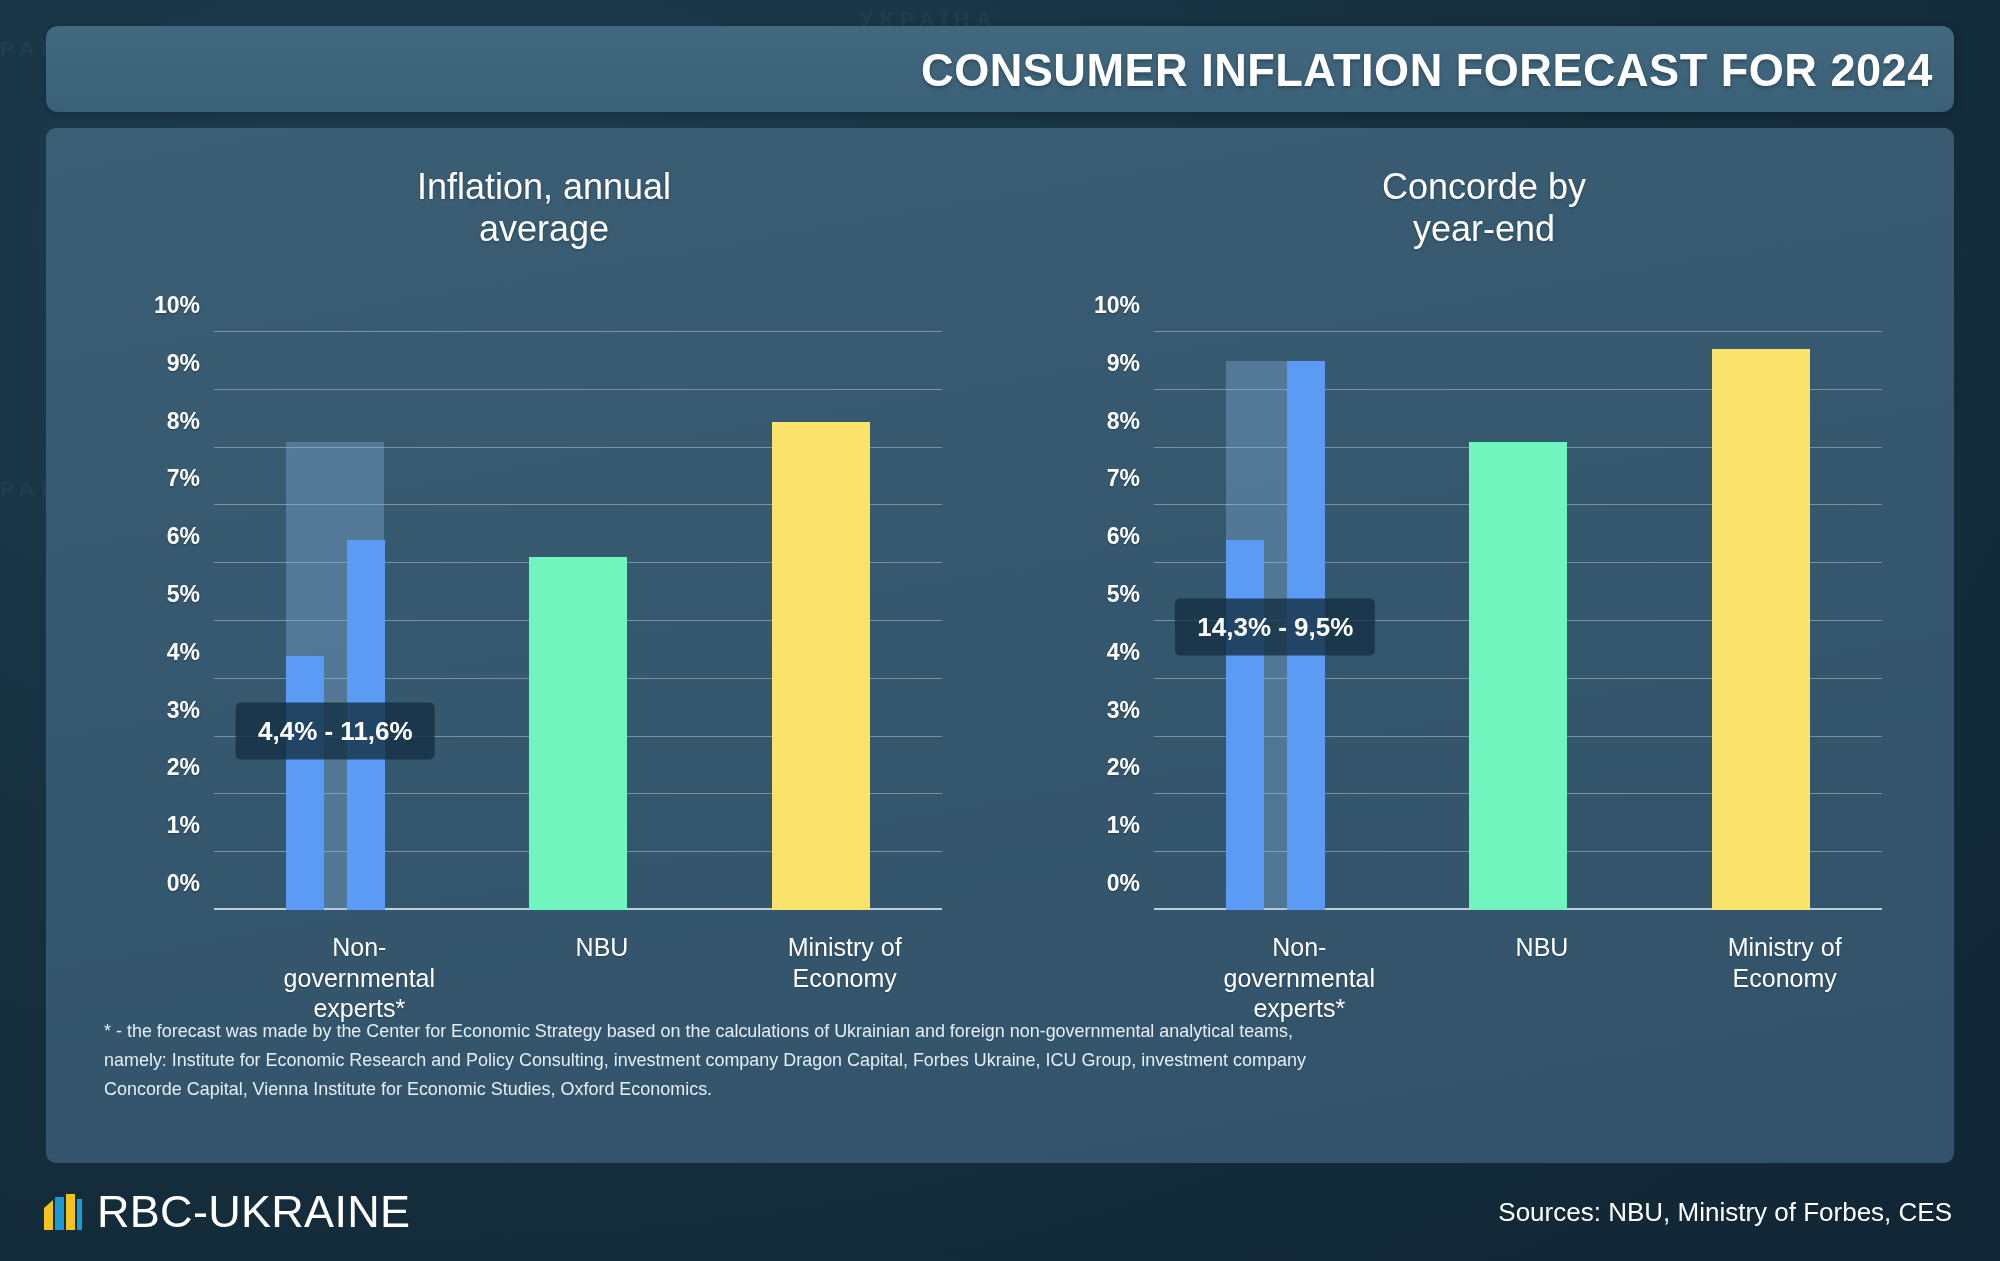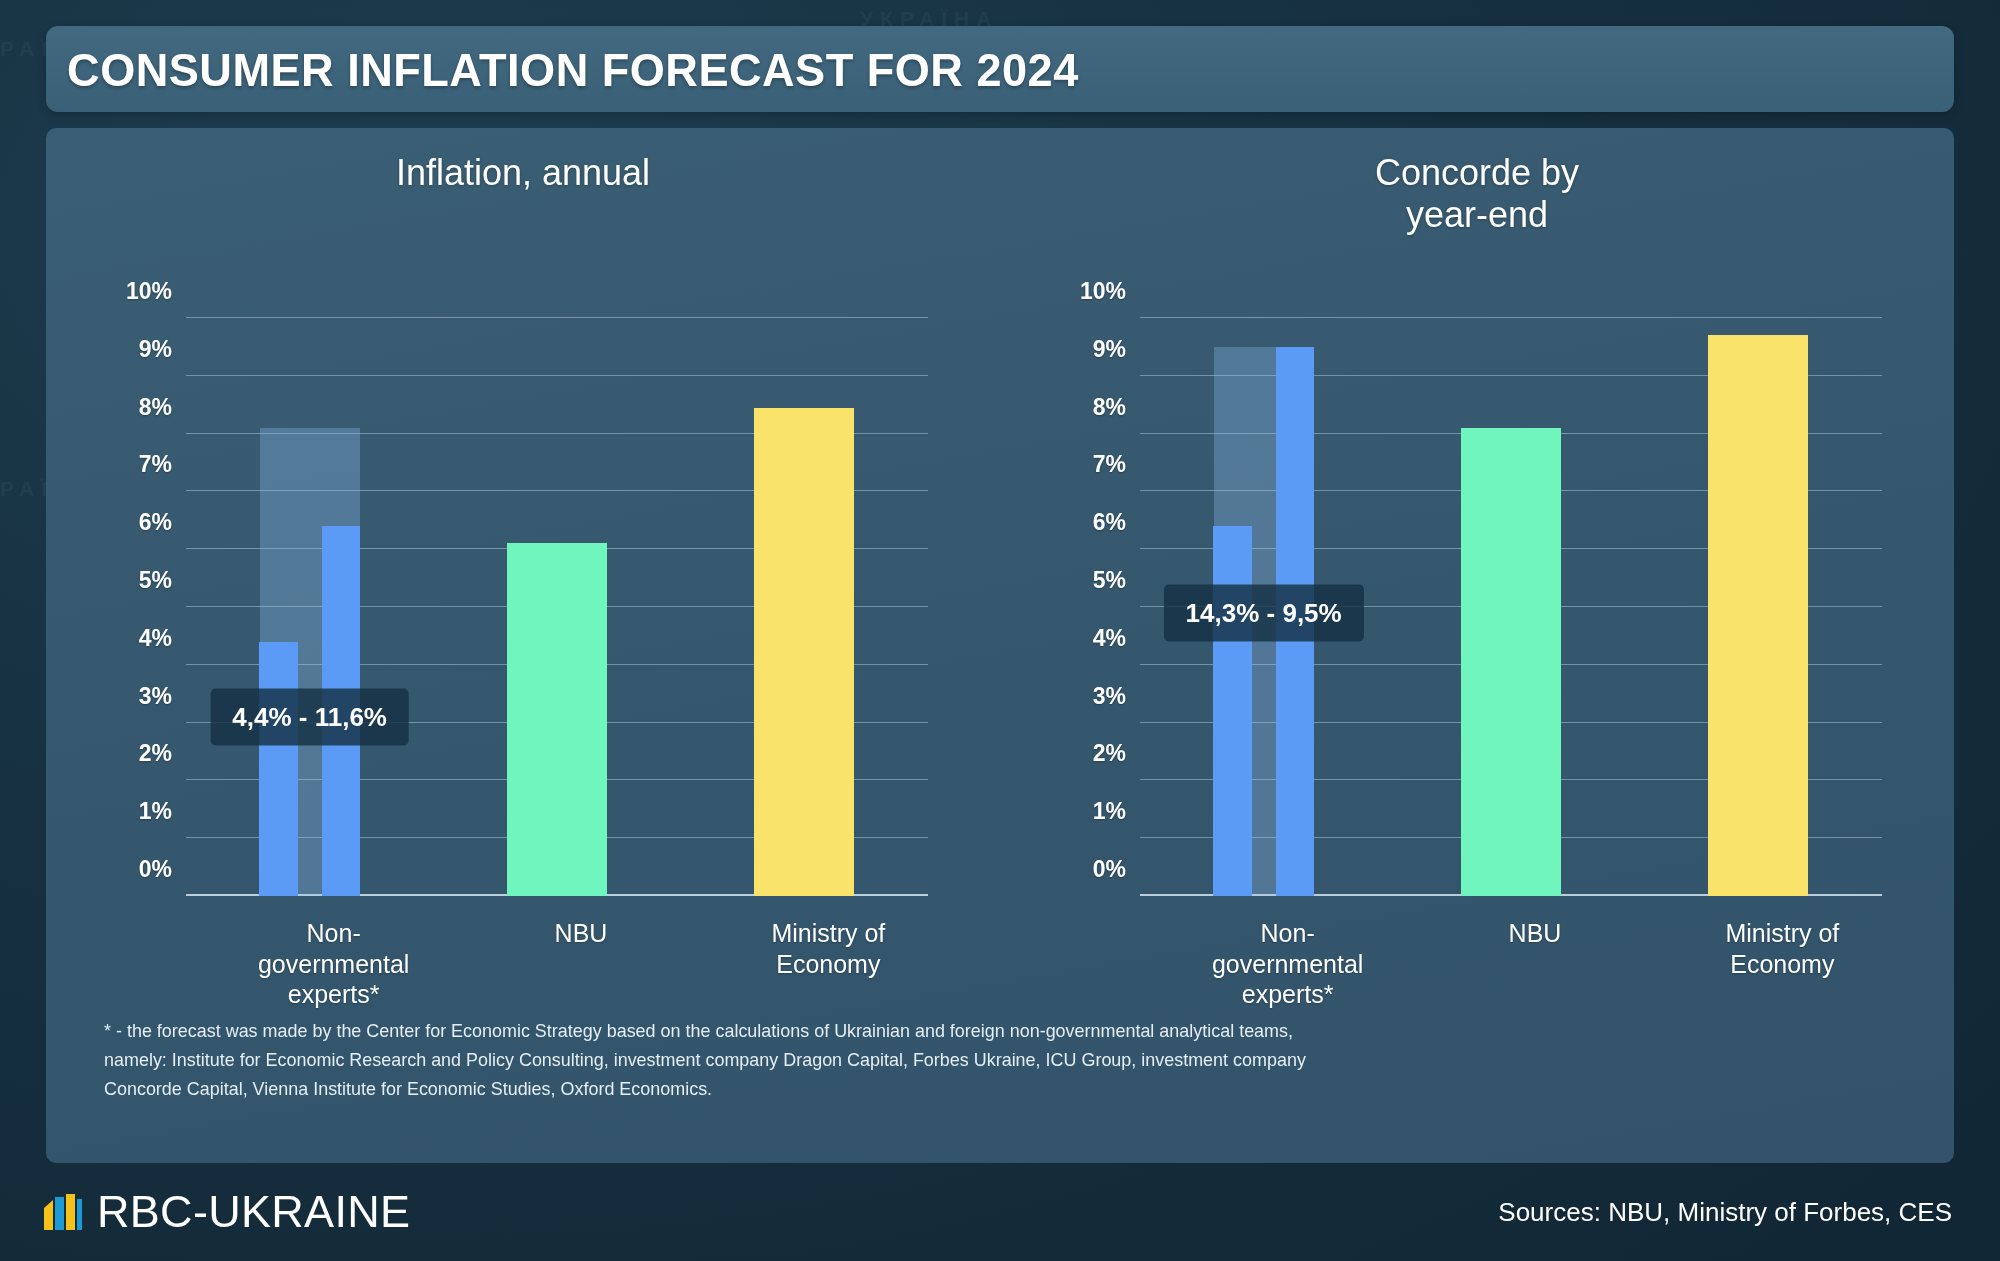--- a/index.html
+++ b/index.html
@@ -38,21 +38,21 @@
   .wm-sub { font-size: 21px; letter-spacing: 7px; margin-top: 8px; opacity: .85; }
   .wm-group { position: absolute; opacity: .05; }
 
   
   #title-banner {
     position: absolute;
     left: 46px; top: 26px;
     width: 1908px; height: 86px;
     background: linear-gradient(180deg, #42697f 0%, #3a6078 100%);
     border-radius: 12px;
-    display: flex; align-items: center; justify-content: flex-start;
+    display: flex; align-items: center; justify-content: flex-end;
     box-shadow: 0 2px 10px rgba(0,0,0,.22);
   }
   #title-text {
     color: #ffffff;
     font-size: 47px;
     font-weight: bold;
     letter-spacing: .5px;
     text-align: center;
     text-shadow: 0 2px 4px rgba(0,0,0,.30);
     transform: scaleX(.96);
@@ -64,23 +64,24 @@
     left: 46px; top: 128px;
     width: 1908px; height: 1035px;
     background: linear-gradient(170deg, #3a5e74 0%, #35576d 55%, #32536a 100%);
     border-radius: 10px;
     overflow: hidden;
   }
 
   
   #charts-row {
     position: absolute;
-    left: 0; top: 0;
+    left: 0; top: 14px;
     width: 100%; height: 880px;
     display: flex;
+    padding-left: 28px;
   }
   .chart-block { position: relative; width: 50%; height: 100%; }
 
   .chart-heading {
     position: absolute;
     top: 24px; left: 0; width: 100%;
     text-align: center;
     color: #ffffff;
     font-size: 36px;
     line-height: 1.17;
@@ -226,20 +227,21 @@
 
 <div id="title-banner">
   <div id="title-text">CONSUMER INFLATION FORECAST FOR 2024</div>
 </div>
 
 <div id="main-panel">
   <div id="charts-row">
     <div class="chart-block">
       <div class="chart-heading">
         <span class="h-line">Inflation, annual</span>
+        <span class="h-line">average</span>
       </div>
       <div class="plot-area">
         <div class="plot-inner">
             <div class="grid-line axis-base" style="bottom: 0%;">
               <span class="y-tick" style="bottom: 0px;">0%</span>
             </div>
             <div class="grid-line" style="bottom: 10%;">
               <span class="y-tick" style="bottom: 0px;">1%</span>
             </div>
             <div class="grid-line" style="bottom: 20%;">

